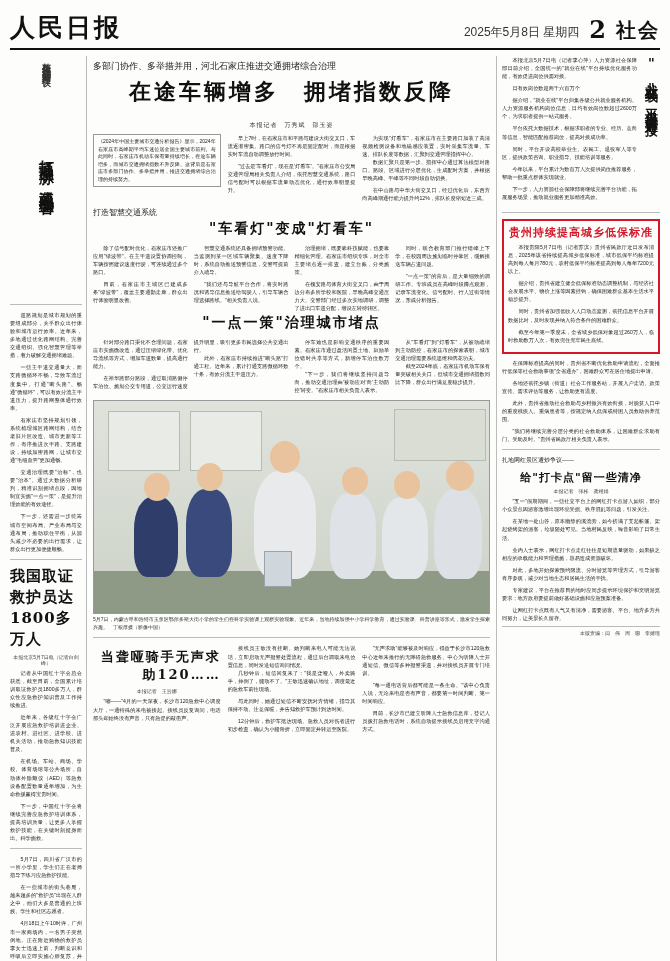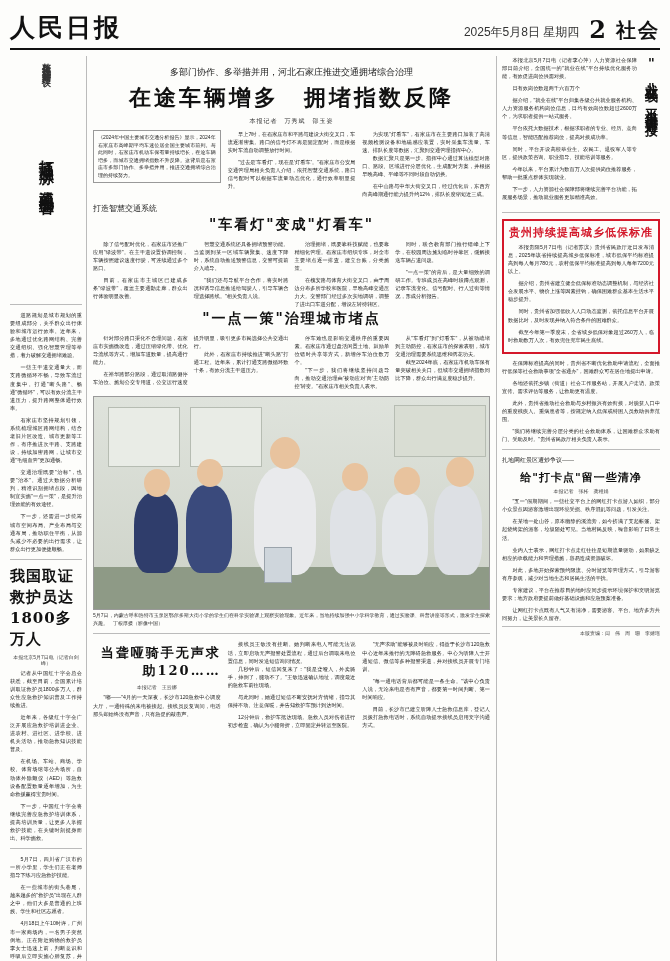--- a/index.html
+++ b/index.html
@@ -28,24 +28,24 @@
     writing-mode:vertical-rl;text-orientation:upright;
     font-family:"DejaVu Serif",serif;font-weight:bold;
     letter-spacing:2px;margin:0 auto;
   }
   .vt-small{font-size:9px;color:#333;height:86px;}
   .vt-big{font-size:15px;height:150px;margin-top:6px;}
   .micro{font-size:5.2px;line-height:1.55;text-align:justify;color:#222;}
   .micro p{margin:0 0 4px 0;text-indent:2em;}
   .rule{border-top:1px solid #bbb;margin:6px 0;}
   
-  .kicker{text-align:center;font-size:9px;color:#222;margin:10px 0 4px;}
+  .kicker{text-align:left;font-size:9px;color:#222;margin:4px 0 4px;}
   .headline{
     text-align:center;font-family:"DejaVu Serif",serif;font-weight:bold;
-    font-size:22px;letter-spacing:3px;margin:2px 0 4px;
+    font-size:22px;letter-spacing:3px;margin:2px 0 14px;
   }
   .byline{text-align:center;font-size:6px;color:#333;margin-bottom:4px;letter-spacing:1px;}
   .leadbox{border:1px solid #999;padding:3px 4px;font-size:5px;line-height:1.5;color:#222;text-align:justify;margin-bottom:5px;}
   .sub-kicker{text-align:left;font-size:8px;margin:4px 0 2px;color:#222;}
   .sub-headline{text-align:center;font-family:"DejaVu Serif",serif;font-weight:bold;font-size:14px;letter-spacing:2px;margin:2px 0 6px;}
   .cols3{column-count:3;column-gap:7px;}
   .cols4{column-count:4;column-gap:6px;}
   
   .photo-wrap{margin-top:6px;border:1px solid #999;position:relative;height:212px;overflow:hidden;background:#c9cfc6;}
   .photo-caption{font-size:5px;color:#333;margin-top:2px;line-height:1.5;text-align:justify;}

